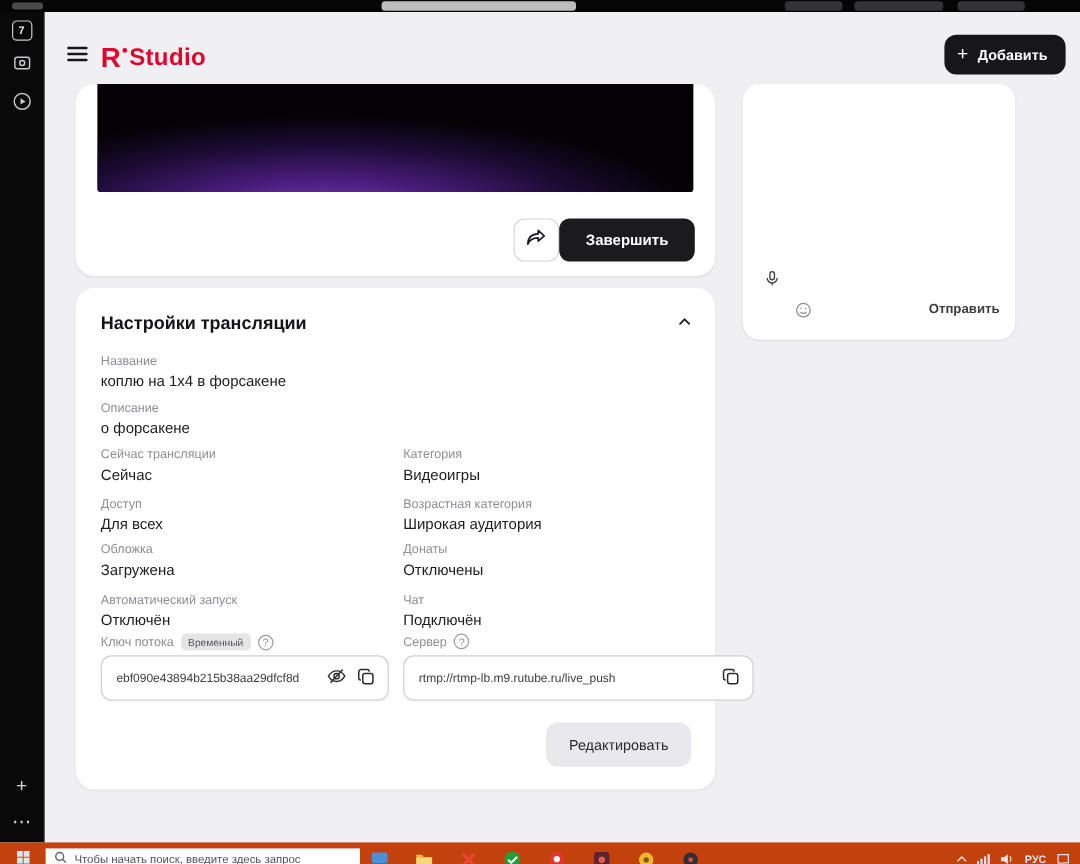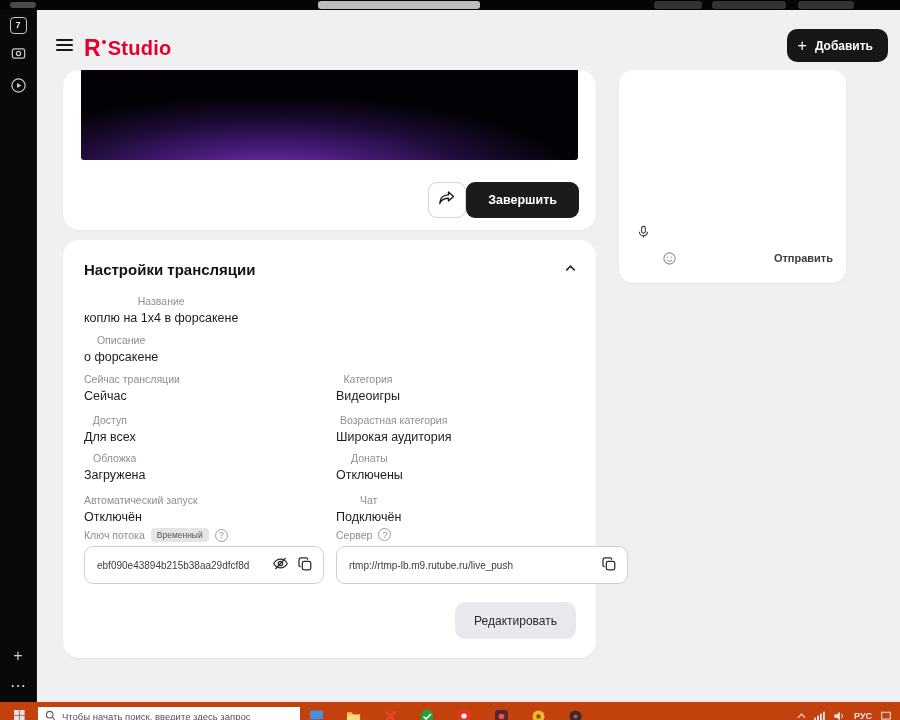--- a/index.html
+++ b/index.html
@@ -47,21 +47,21 @@
   .chat-counter{font-size:8.5px;color:#a8a8ae;margin-left:4px;}
   .emoji-btn{position:absolute;left:41px;top:181px;width:18px;height:18px;display:flex;align-items:center;justify-content:center;background:none;border:none;padding:0;cursor:pointer;}
   .send-btn{position:absolute;right:13px;top:182px;font-size:11px;font-weight:bold;color:#3c3c42;background:none;border:none;padding:0;cursor:pointer;font-family:"Liberation Sans",sans-serif;}
 
   
   .settings-card{position:absolute;left:26px;top:230px;width:533px;height:418px;background:#fff;border-radius:16px;box-shadow:0 1px 2px rgba(0,0,0,.05);}
   .card-title{position:absolute;left:21px;top:21px;font-size:15px;font-weight:bold;color:#141418;}
   .collapse-btn{position:absolute;right:16px;top:20px;width:20px;height:20px;display:flex;align-items:center;justify-content:center;background:none;border:none;padding:0;cursor:pointer;color:#222226;}
 
   .field{position:absolute;}
-  .f-label{font-size:10.5px;color:#8e8e95;margin-bottom:4px;text-align:center;}
+  .f-label{font-size:10.5px;color:#8e8e95;margin-bottom:4px;}
   .f-value{font-size:12.5px;color:#1c1c20;}
 
   .key-label-row{position:absolute;left:21px;top:288px;display:flex;align-items:center;gap:6px;}
   .srv-label-row{position:absolute;left:273px;top:288px;display:flex;align-items:center;gap:6px;}
   .mini-label{font-size:10.5px;color:#8e8e95;}
   .badge-temp{background:#e5e5e5;border-radius:4px;padding:2px 6px;font-size:8.5px;color:#55555c;}
   .help{width:13px;height:13px;border:1px solid #9c9ca3;border-radius:50%;font-size:9px;color:#8e8e95;display:flex;align-items:center;justify-content:center;cursor:pointer;box-sizing:border-box;}
 
   .stream-input{position:absolute;top:306px;height:38px;border:1px solid #cfcfd5;border-radius:9px;background:#fff;display:flex;align-items:center;box-sizing:border-box;padding:0 8px 0 10px;gap:5px;}
   .key-field{left:21px;width:240px;}

